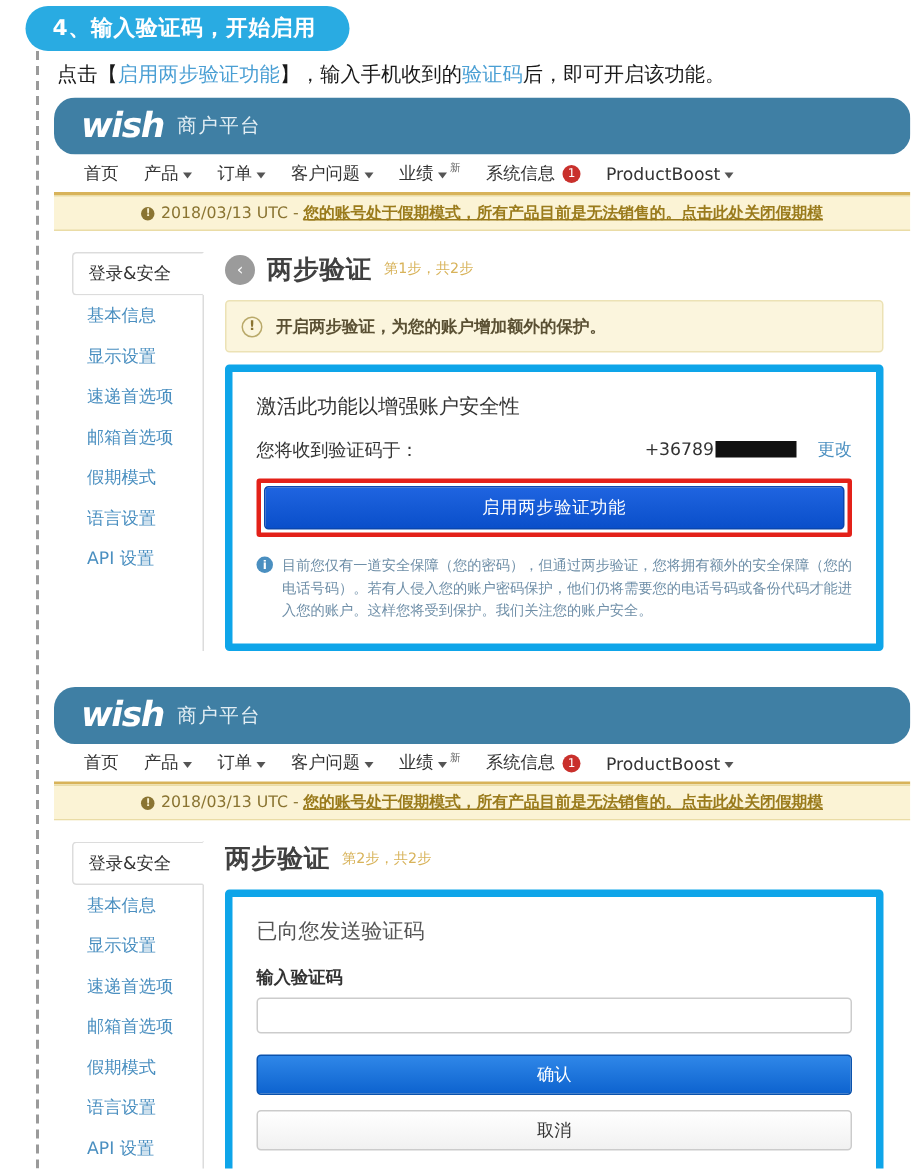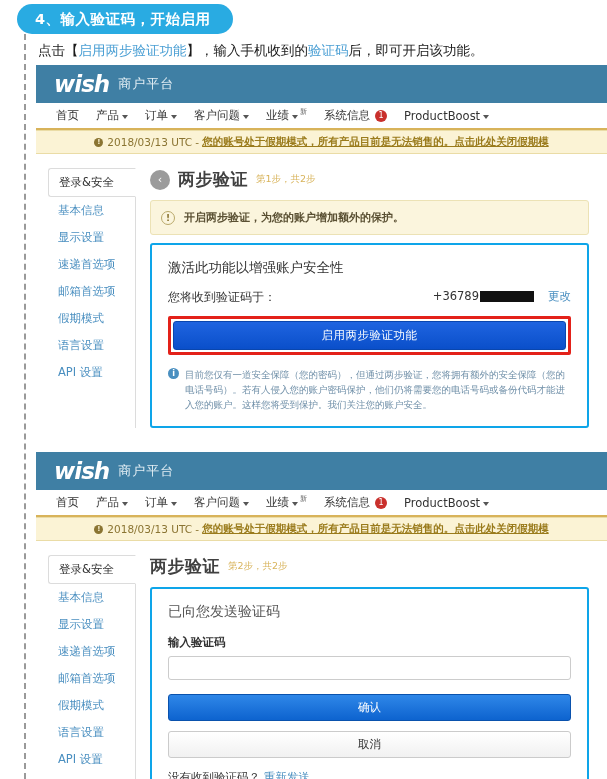--- a/index.html
+++ b/index.html
@@ -66,20 +66,21 @@
     margin-top: 3px;
   }
 
   
   .wish-header {
     height: 38px;
     background: #3f7fa4;
     display: flex;
     align-items: center;
     padding-left: 18px;
+    border-radius: 14px;
   }
   .wish-logo {
     font-family: "DejaVu Sans", sans-serif;
     font-size: 23px;
     font-weight: bold;
     font-style: italic;
     color: #ffffff;
     letter-spacing: -1px;
     line-height: 1;
   }
@@ -250,21 +251,21 @@
     border-radius: 50%;
     border: 1px solid #b9a96a;
     color: #8a7432;
     font-size: 9px;
     line-height: 13px;
     text-align: center;
     font-weight: bold;
   }
 
   .card {
-    border: 2px solid #0ea5e9;
+    border: 5px solid #0ea5e9;
     border-radius: 3px;
     background: #fff;
     padding: 14px 16px 14px 16px;
   }
   .card-h {
     font-size: 13.5px;
     color: #333;
     margin-bottom: 12px;
   }
   .recv-row {

